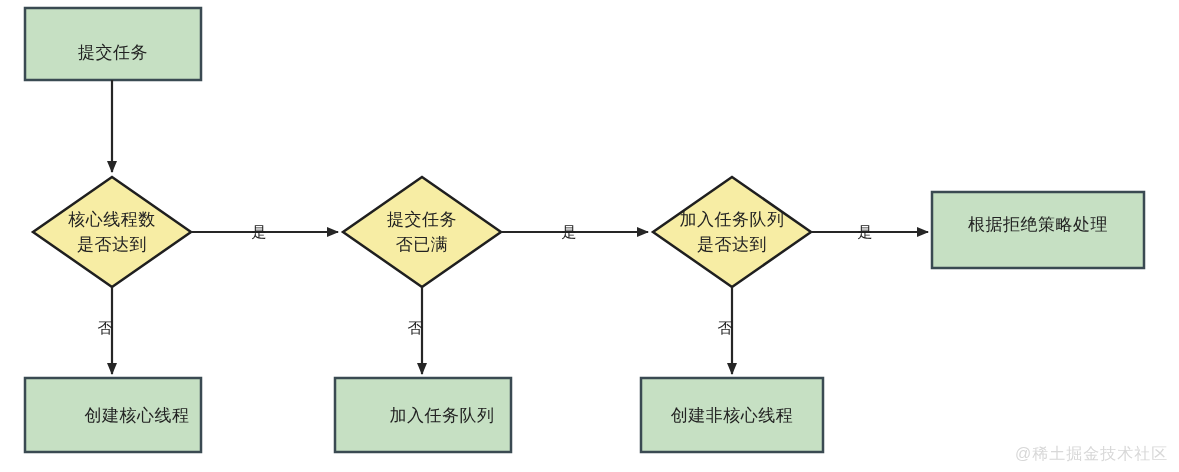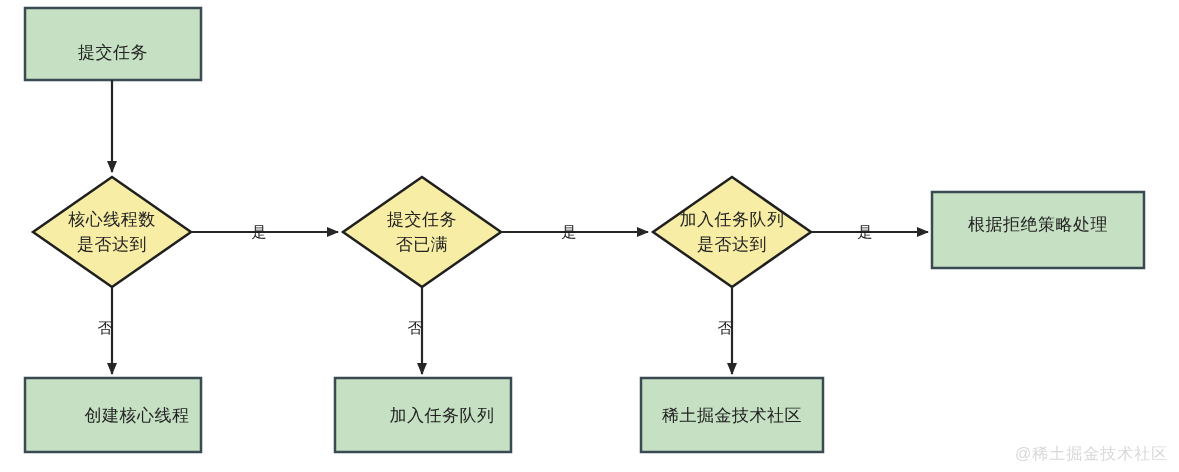--- a/index.html
+++ b/index.html
@@ -90,21 +90,21 @@
   <div class="node-label" style="left:25px; top:378px; width:176px; height:74px;margin-left:24px;">创建核心线程</div>
 
   <div class="node-label" style="left:343px; top:177px; width:158px; height:110px;">提交任务
 否已满</div>
 
   <div class="node-label" style="left:338px; top:378px; width:208px; height:74px;">加入任务队列</div>
 
   <div class="node-label" style="left:653px; top:177px; width:158px; height:110px;">加入任务队列
 是否达到</div>
 
-  <div class="node-label" style="left:641px; top:378px; width:182px; height:74px;">稀土掘金技术社区</div>
+  <div class="node-label" style="left:641px; top:378px; width:182px; height:74px;">创建非核心线程</div>
 
   <div class="node-label" style="left:932px; top:192px; width:212px; height:64px;">根据拒绝策略处理</div>
 
   <div class="edge-label" style="left:250px; top:224px; width:18px;">是</div>
 
   <div class="edge-label" style="left:96px; top:320px; width:18px;">否</div>
 
   <div class="edge-label" style="left:560px; top:224px; width:18px;">是</div>
 
   <div class="edge-label" style="left:406px; top:320px; width:18px;">否</div>

